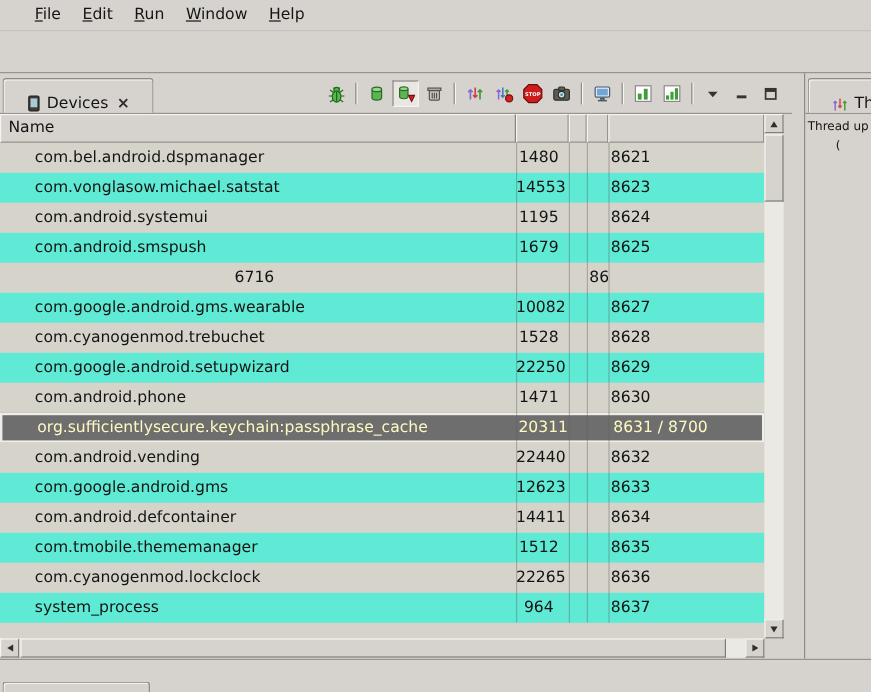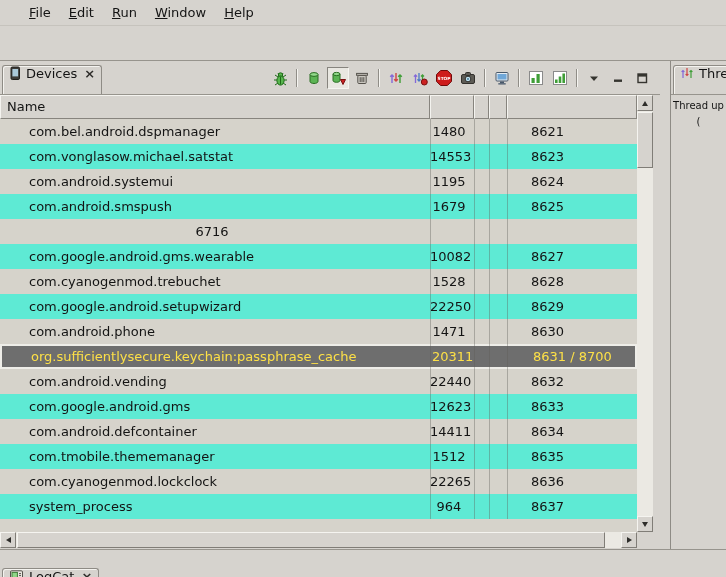--- a/index.html
+++ b/index.html
@@ -7,37 +7,37 @@
 #win{position:relative;width:726px;height:577px;background:#d6d3ce;overflow:hidden;}
 .menubar{position:absolute;top:0;left:0;width:726px;height:26px;display:flex;align-items:center;padding-left:20px;box-sizing:border-box;border-bottom:1px solid #c6c3bd;}
 .menu-item{padding:3px 9px;white-space:nowrap;}
 u{text-decoration:underline;}
 .toolstrip{position:absolute;top:26px;left:0;width:726px;height:34px;}
 .main{position:absolute;top:60px;left:0;width:726px;height:489px;border-top:1px solid #97948d;box-sizing:border-box;}
 .panel-left{position:absolute;top:0;left:0;width:660px;height:488px;}
 .sash{position:absolute;top:0;left:660px;width:10px;height:488px;}
 .panel-right{position:absolute;top:0;left:670px;width:56px;height:488px;border-left:1px solid #8e8b85;box-sizing:border-box;overflow:hidden;}
 .tabbar{position:absolute;top:0;left:0;right:0;height:34px;border-bottom:1px solid #97948d;box-sizing:border-box;}
-.tab{position:absolute;left:2px;bottom:0;height:29px;display:flex;align-items:flex-start;gap:5px;padding:0 6px;background:#d6d3ce;border:1px solid #8e8b85;border-bottom:none;border-radius:3px 3px 0 0;box-shadow:inset 1px 1px 0 #f4f3ef;box-sizing:border-box;white-space:nowrap;margin-top:16px;}
+.tab{position:absolute;left:2px;bottom:0;height:29px;display:flex;align-items:flex-end;gap:5px;padding:0 19px;background:#d6d3ce;border:1px solid #8e8b85;border-bottom:none;border-radius:3px 3px 0 0;box-shadow:inset 1px 1px 0 #f4f3ef;box-sizing:border-box;white-space:nowrap;margin-top:16px;}
 .tab-close{font-weight:bold;color:#2e2d2a;margin-left:2px;font-size:13px;}
 .tab-icon{display:flex;align-items:center;}
 .toolbar{position:absolute;right:6px;top:5px;height:24px;display:flex;align-items:center;}
 .tb-btn{width:22px;height:22px;display:flex;align-items:center;justify-content:center;border:1px solid transparent;margin:0 1px;box-sizing:border-box;}
 .tb-btn.pressed{background:#e9e7e1;border-color:#87847e #f5f4f0 #f5f4f0 #87847e;}
 .tb-sep{width:0;height:18px;border-left:1px solid #908d87;border-right:1px solid #f5f4f0;margin:0 4px;}
 .theader{position:absolute;top:34px;left:0;width:637px;height:24px;display:flex;}
 .hcell{box-sizing:border-box;height:24px;line-height:22px;padding-left:6px;background:#d6d3ce;border:1px solid;border-color:#f4f3ef #87847e #87847e #f4f3ef;overflow:hidden;white-space:nowrap;flex:none;}
 .tbody{position:absolute;top:58px;left:0;width:637px;height:413px;background:#d6d3cb;overflow:hidden;}
 .trow{display:grid;grid-template-columns:430px 44px 15px 18px 130px;height:25px;align-items:center;box-sizing:border-box;}
 .trow.a{background:#d6d3cb;}
 .trow.b{background:#5eead4;}
-.trow.selected{background:#6e6e6e;color:#fde047;border:2px solid #eeede8;}
+.trow.selected{background:#6e6e6e;color:#fef9c3;border:2px solid #eeede8;}
 .c-name{padding-left:29px;white-space:nowrap;overflow:hidden;}
 .c-pid{text-align:center;padding-right:6px;}
-.c-port{padding-left:24px;white-space:nowrap;overflow:hidden;}
+.c-port{padding-left:2px;white-space:nowrap;overflow:hidden;}
 .vline{position:absolute;width:1px;top:58px;height:400px;background:rgba(95,92,86,0.38);}
 .vscroll{position:absolute;left:637px;top:34px;width:16px;height:437px;background:#ebe9e3;}
 .hscroll{position:absolute;left:0;top:471px;width:637px;height:16px;background:#ebe9e3;}
 .sb{position:absolute;background:#d6d3ce;border:1px solid;border-color:#f5f4f0 #807d77 #807d77 #f5f4f0;box-sizing:border-box;display:flex;align-items:center;justify-content:center;}
 .btn-up{top:0;left:0;width:16px;height:16px;}
 .thumb-v{top:17px;left:0;width:16px;height:56px;}
 .btn-down{bottom:0;left:0;width:16px;height:16px;}
 .btn-left{left:0;top:0;width:16px;height:16px;}
 .thumb-h{left:17px;top:0;width:588px;height:16px;}
 .btn-right{right:0;top:0;width:16px;height:16px;}

